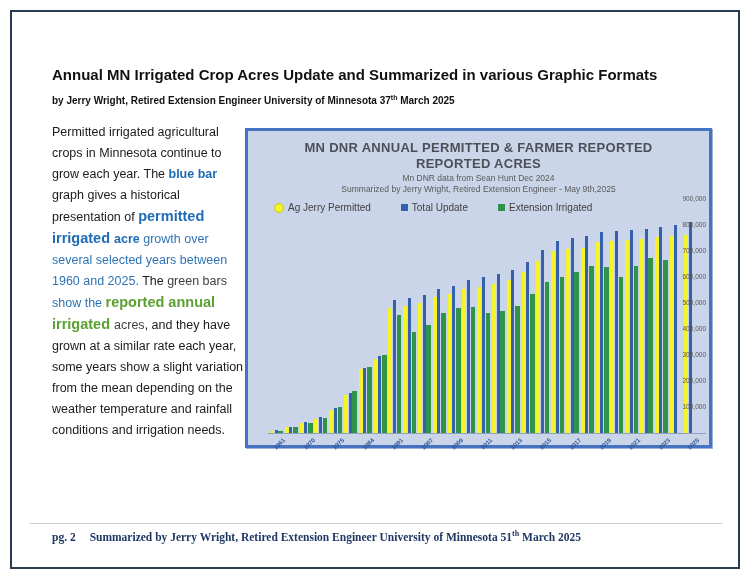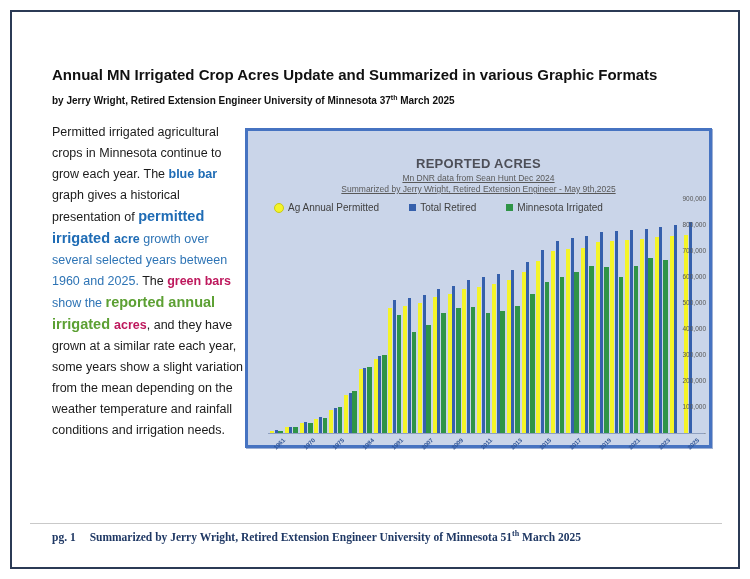--- a/index.html
+++ b/index.html
@@ -13,32 +13,32 @@
     font-size:15px;font-weight:bold;color:#111;}
   .doc-byline{position:absolute;left:52px;top:94px;width:660px;
     font-size:10px;font-weight:bold;color:#111;}
   .doc-byline sup{font-size:7px;}
   .intro{position:absolute;left:52px;top:122px;width:192px;
     font-size:12.5px;line-height:21px;color:#1b1b1b;}
   .run-k{color:#1b1b1b;}
   .run-b{color:#1f6cb5;font-weight:bold;}
   .run-bl{color:#1f6cb5;font-weight:bold;font-size:14.5px;}
   .run-t{color:#2e74b5;}
-  .run-g{color:#be185d;font-weight:bold;}
+  .run-g{color:#404040;font-weight:normal;}
   .run-gl{color:#5ca033;font-weight:bold;font-size:14.5px;}
 
   .chart-box{position:absolute;left:245px;top:128px;width:467px;height:320px;
     background:#cad5e9;border:3px solid #4673c1;box-sizing:border-box;
     box-shadow:1px 1px 0 #9fb1d4;}
   .chart-title{position:absolute;left:0;top:9px;width:100%;text-align:center;
     font-size:13px;font-weight:bold;color:#4d4f58;letter-spacing:.3px;}
   .chart-title2{position:absolute;left:0;top:25px;width:100%;text-align:center;
     font-size:13px;font-weight:bold;color:#4d4f58;letter-spacing:.3px;}
   .chart-sub{position:absolute;left:0;width:100%;text-align:center;
-    font-size:8.5px;color:#595959;text-decoration:underline;}
+    font-size:8.5px;color:#595959;}
   .chart-legend{position:absolute;left:26px;top:71px;display:flex;gap:30px;
     font-size:10px;color:#404040;align-items:center;}
   .legend-item{display:flex;align-items:center;gap:4px;}
   .legend-marker{display:inline-block;}
   .marker-circle{width:8px;height:8px;border-radius:50%;}
   .marker-square{width:7px;height:7px;}
 
   .plot{position:absolute;left:20px;top:68px;width:436px;height:234px;}
   .plot-baseline{position:absolute;left:0;bottom:-1px;width:100%;height:1px;background:#8fa0c0;}
   .bar{position:absolute;bottom:0;}
@@ -65,35 +65,36 @@
 
   <div class="doc-title">Annual MN Irrigated Crop Acres Update and Summarized in various Graphic Formats</div>
 
   <div class="doc-byline">
     <span>by Jerry Wright, Retired Extension Engineer  University of Minnesota  37</span><sup>th</sup><span> March 2025</span>
   </div>
 
   <div class="intro"><span class="run-k">Permitted irrigated agricultural crops in Minnesota continue to grow each year.  The </span><span class="run-b">blue bar</span><span class="run-k"> graph gives a  historical presentation of </span><span class="run-bl">permitted irrigated </span><span class="run-b">acre</span><span class="run-t"> growth over several selected years between 1960 and 2025.  </span><span class="run-k">The </span><span class="run-g">green bars</span><span class="run-t"> show the  </span><span class="run-gl">reported annual irrigated </span><span class="run-g">acres</span><span class="run-k">, and they have grown at a similar rate each year, some years show a  slight variation from the mean depending on the weather temperature and rainfall conditions and irrigation needs.</span></div>
 
   <div class="chart-box">
+    <div class="chart-title">MN DNR ANNUAL PERMITTED &amp; FARMER REPORTED</div>
     <div class="chart-title2">REPORTED ACRES</div>
     <div class="chart-sub" style="top:42px;">Mn DNR data from Sean Hunt Dec 2024</div>
     <div class="chart-sub" style="top:53px;">Summarized by Jerry Wright, Retired Extension Engineer - May 9th,2025</div>
     <div class="chart-legend">
         <span class="legend-item">
           <span class="legend-marker marker-circle" style="background: rgb(244, 244, 40); border: 1px solid rgb(201, 201, 24);"></span>
-          <span>Ag Annual Permitted</span>
+          <span>Ag Jerry Permitted</span>
         </span>
         <span class="legend-item">
           <span class="legend-marker marker-square" style="background: rgb(53, 96, 172);"></span>
-          <span>Total Retired</span>
+          <span>Total Update</span>
         </span>
         <span class="legend-item">
           <span class="legend-marker marker-square" style="background: rgb(47, 148, 71);"></span>
-          <span>Minnesota Irrigated</span>
+          <span>Extension Irrigated</span>
         </span>
       </div>
     <div class="plot">
       <div class="plot-baseline"></div>
     <div class="bar" style="left: 2px; width: 4px; height: 2.08px; background: rgb(244, 244, 40);"></div>
         <div class="bar" style="left: 6.6px; width: 3px; height: 2.6px; background: rgb(53, 96, 172);"></div>
         <div class="bar" style="left: 10.4px; width: 4.5px; height: 2.08px; background: rgb(47, 148, 71);"></div>
         <div class="xlab" style="left: -12px; top: 238px;">1961</div>
         <div class="bar" style="left: 16.8px; width: 4px; height: 5.72px; background: rgb(244, 244, 40);"></div>
         <div class="bar" style="left: 21.4px; width: 3px; height: 6.5px; background: rgb(53, 96, 172);"></div>
@@ -202,15 +203,15 @@
         <div class="ylab" style="top: 142px;">600,000</div>
         <div class="ylab" style="top: 116px;">700,000</div>
         <div class="ylab" style="top: 90px;">800,000</div>
         <div class="ylab" style="top: 64px;">900,000</div>
       </div>
   </div>
 
 
   <div class="footer-rule"></div>
   <div class="doc-footer">
-    <span class="footer-pg">pg. 1</span><span>Summarized by Jerry Wright, Retired Extension Engineer  University of Minnesota  51</span><sup>th</sup><span> March 2025</span>
+    <span class="footer-pg">pg. 2</span><span>Summarized by Jerry Wright, Retired Extension Engineer  University of Minnesota  51</span><sup>th</sup><span> March 2025</span>
   </div>
 </div>
 
 </body></html>

